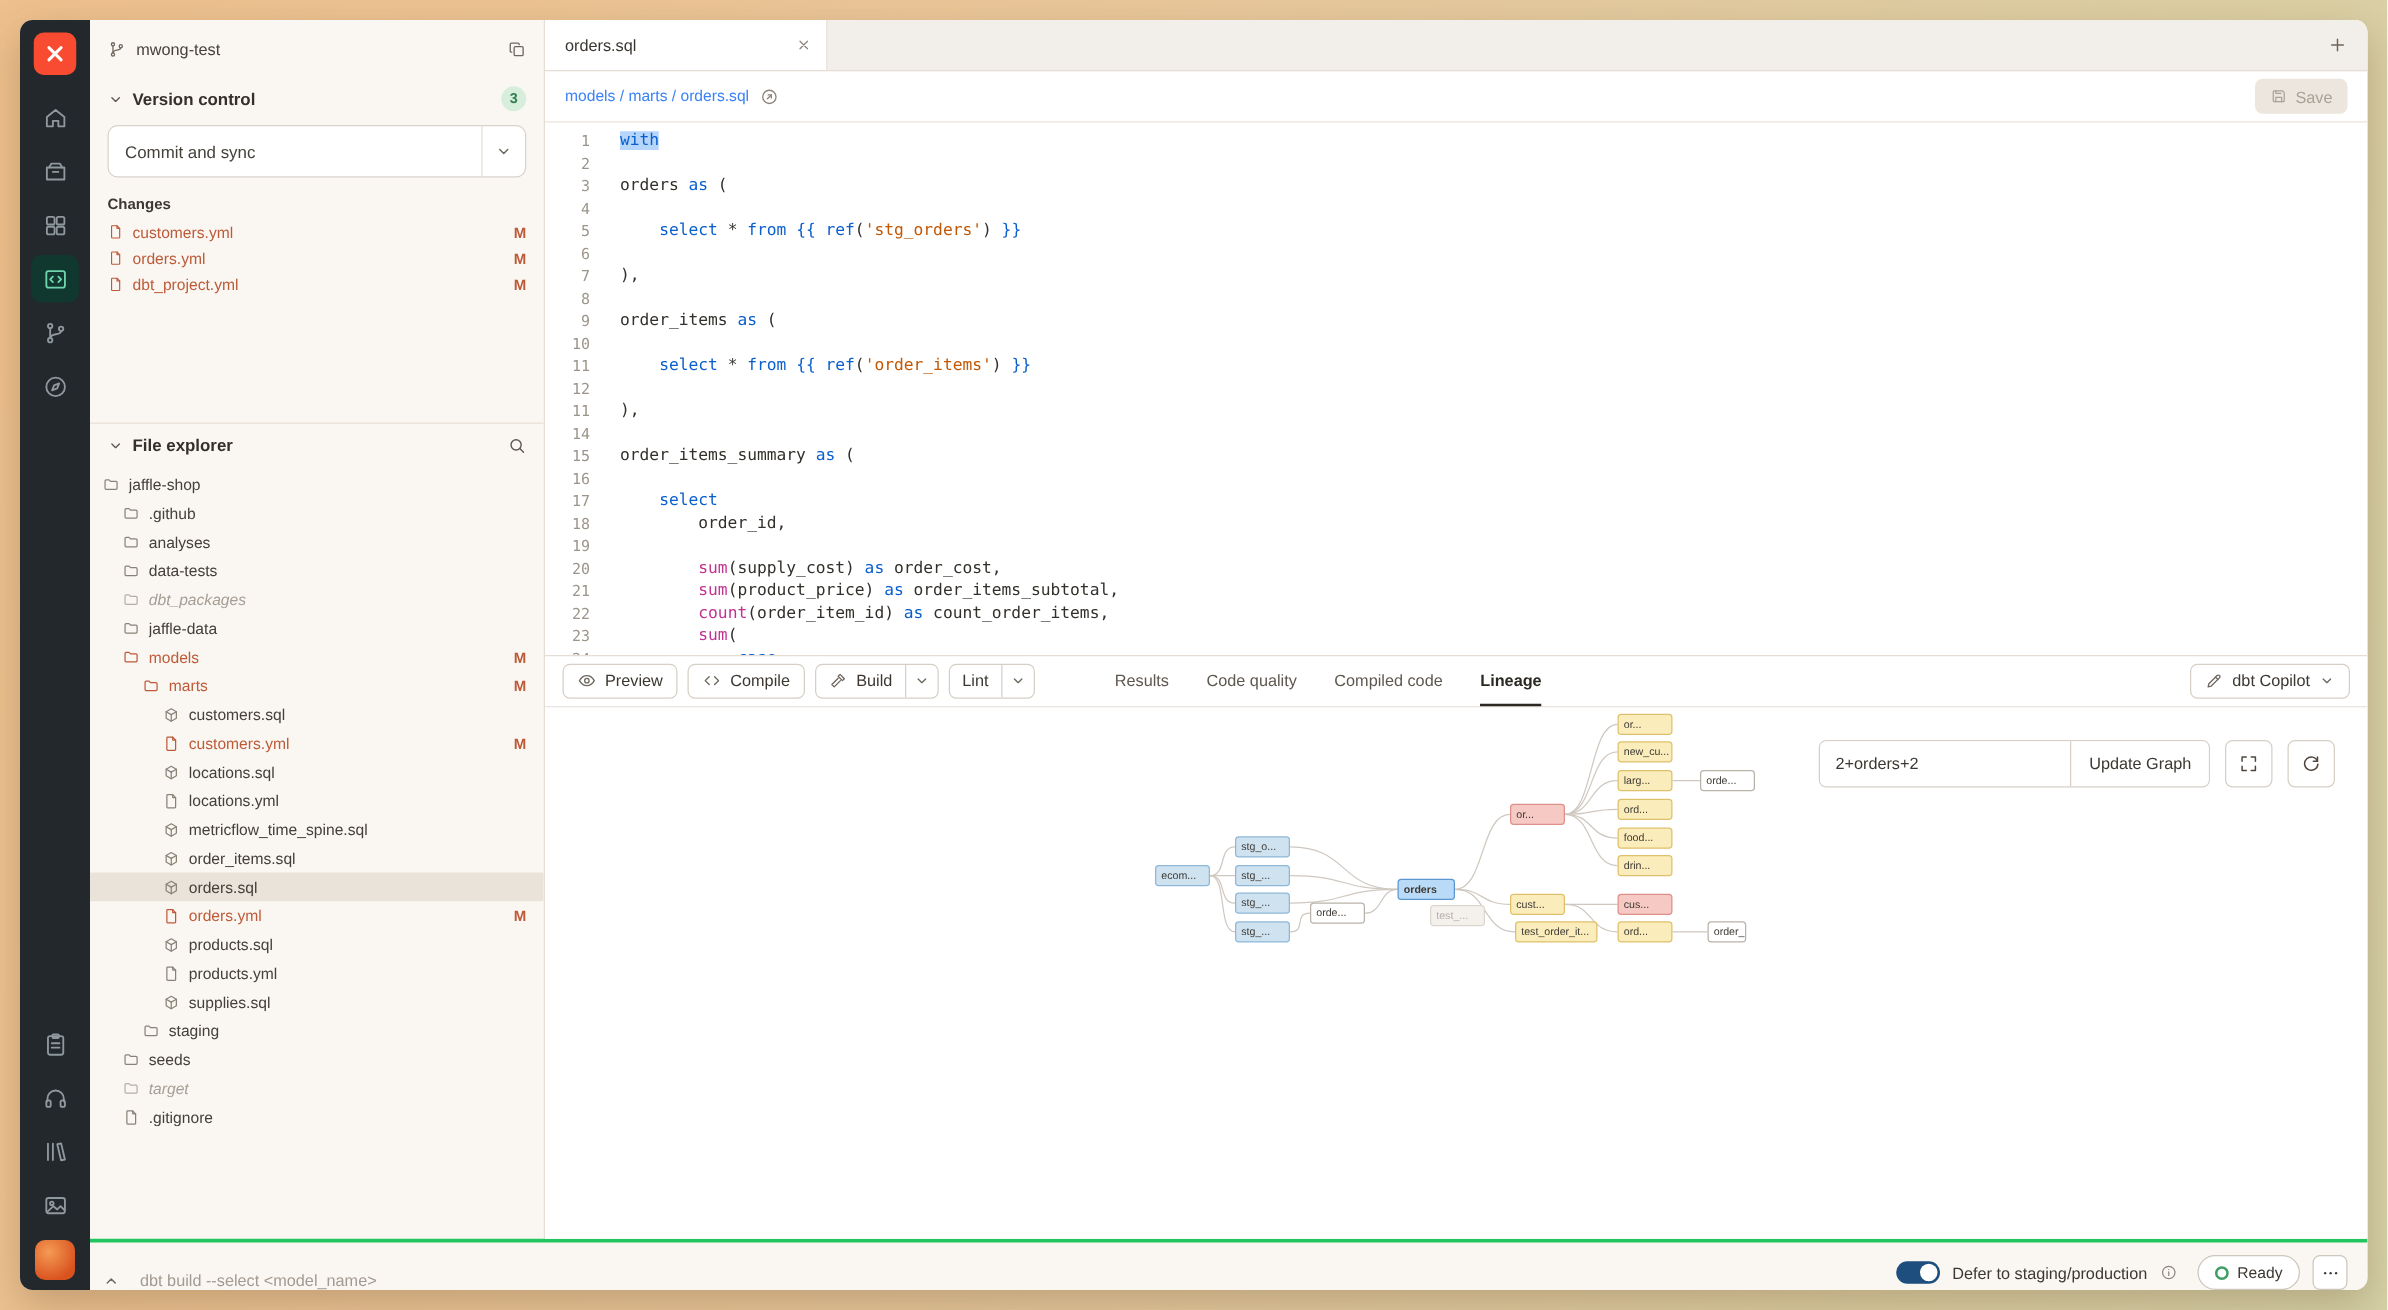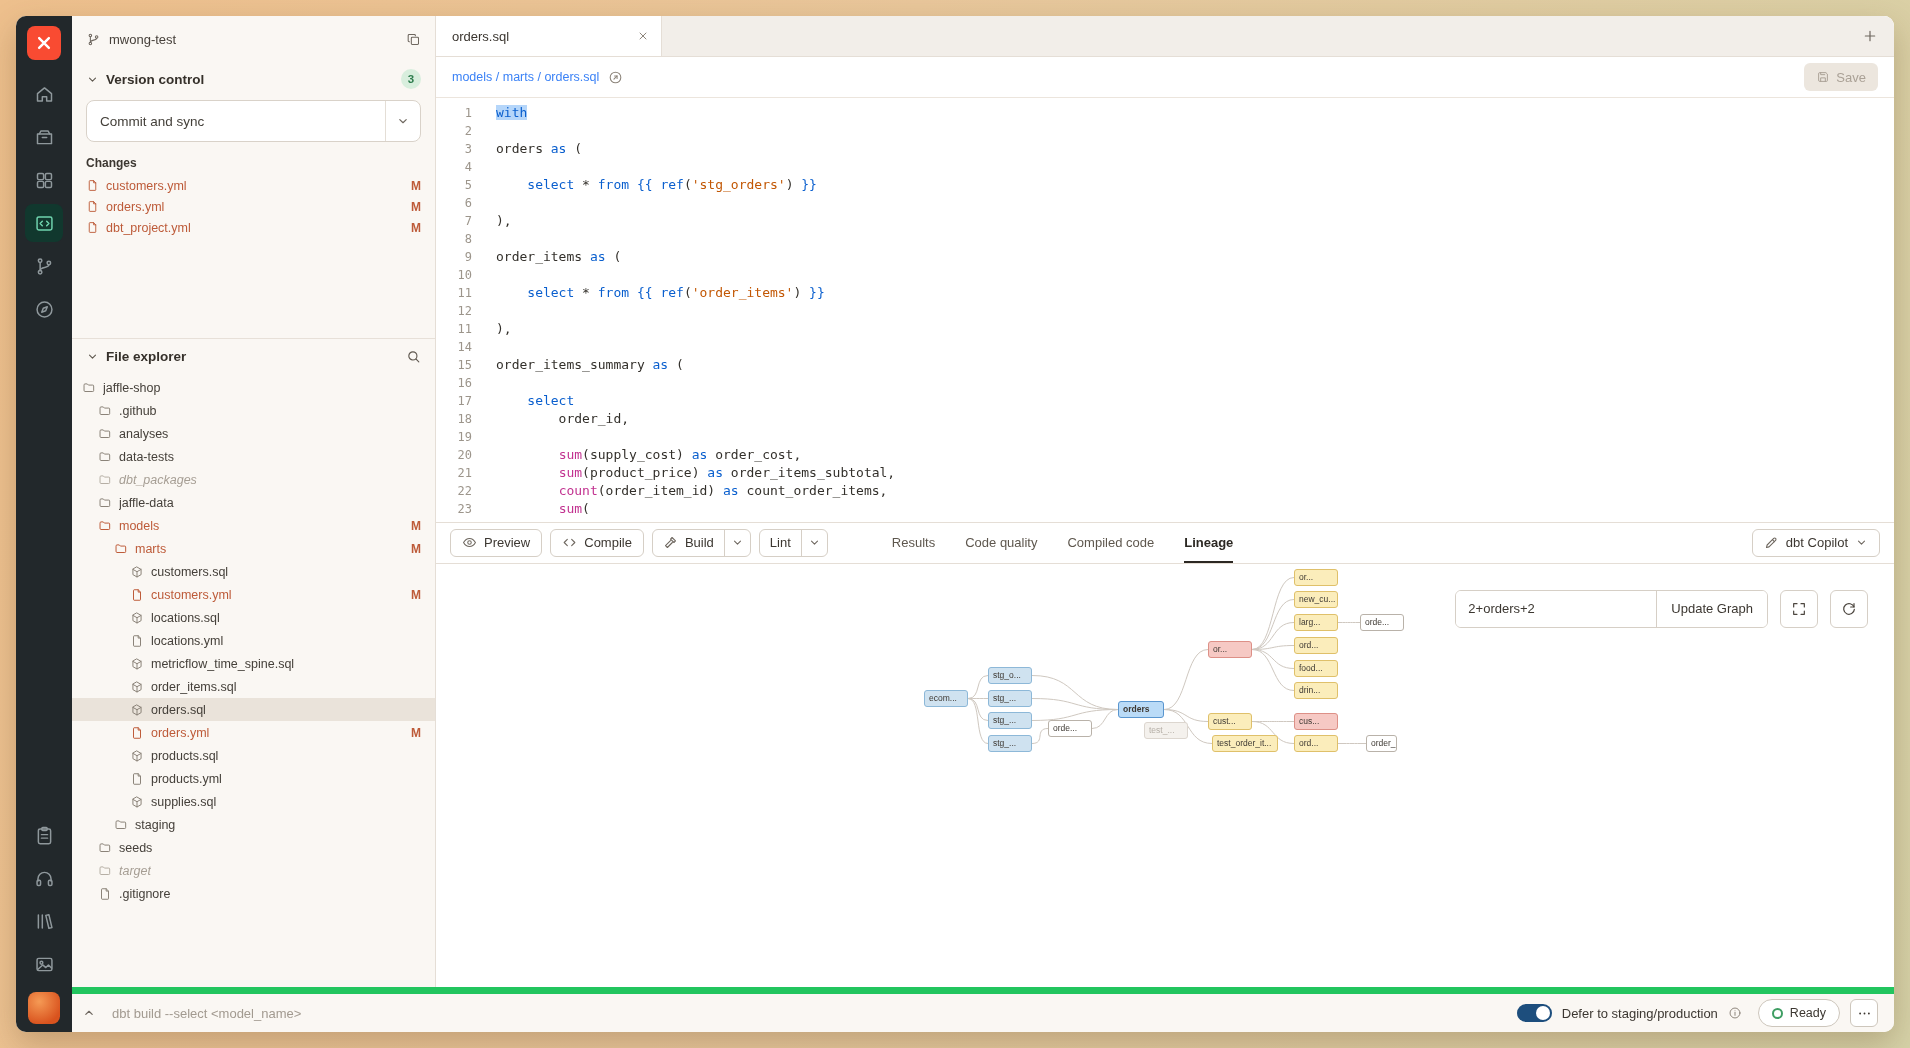--- a/index.html
+++ b/index.html
@@ -136,22 +136,22 @@
           line-height:15px; padding:0 4px; box-sizing:border-box; white-space:nowrap; overflow:hidden;
           color:#3e3933; background:#fff; }
   .node-blue     { background:#cfe2f0; border-color:#8db8d8; }
   .node-yellow   { background:#fbedbb; border-color:#dfc06a; }
   .node-pink     { background:#f6c9c4; border-color:#dd9087; }
   .node-white    { background:#ffffff; border-color:#b9b2a9; }
   .node-selected { background:#badbf7; border-color:#5a96cf; font-weight:bold; }
   .node-faded    { background:#f4f1ed; border-color:#dcd6cf; color:#b5afa7; }
 
   
-  .statusbar { height:38px; flex:none; border-top:7px solid #22c55e; background:#faf7f3;
-               display:flex; align-items:center; padding:0 16px 0 10px; gap:10px; }
+  .statusbar { height:38px; flex:none; border-top:3px solid #22c55e; background:#faf7f3;
+               display:flex; align-items:flex-end; padding:0 16px 0 10px; gap:10px; }
   .sb-chev { color:#6e675f; display:flex; }
   .sb-chev svg { width:14px; height:14px; }
   .sb-cmd { font-size:13px; color:#a29a90; margin-left:6px; }
   .sb-right { margin-left:auto; display:flex; align-items:center; gap:10px; }
   .toggle { width:35px; height:18px; border-radius:9px; background:#1d4e7d; position:relative; flex:none; }
   .toggle::after { content:""; position:absolute; right:2px; top:2px; width:14px; height:14px;
                    border-radius:50%; background:#fff; }
   .defer-label { font-size:13px; color:#3c3731; }
   .info-i { color:#8d857b; display:flex; }
   .info-i svg { width:14px; height:14px; }

